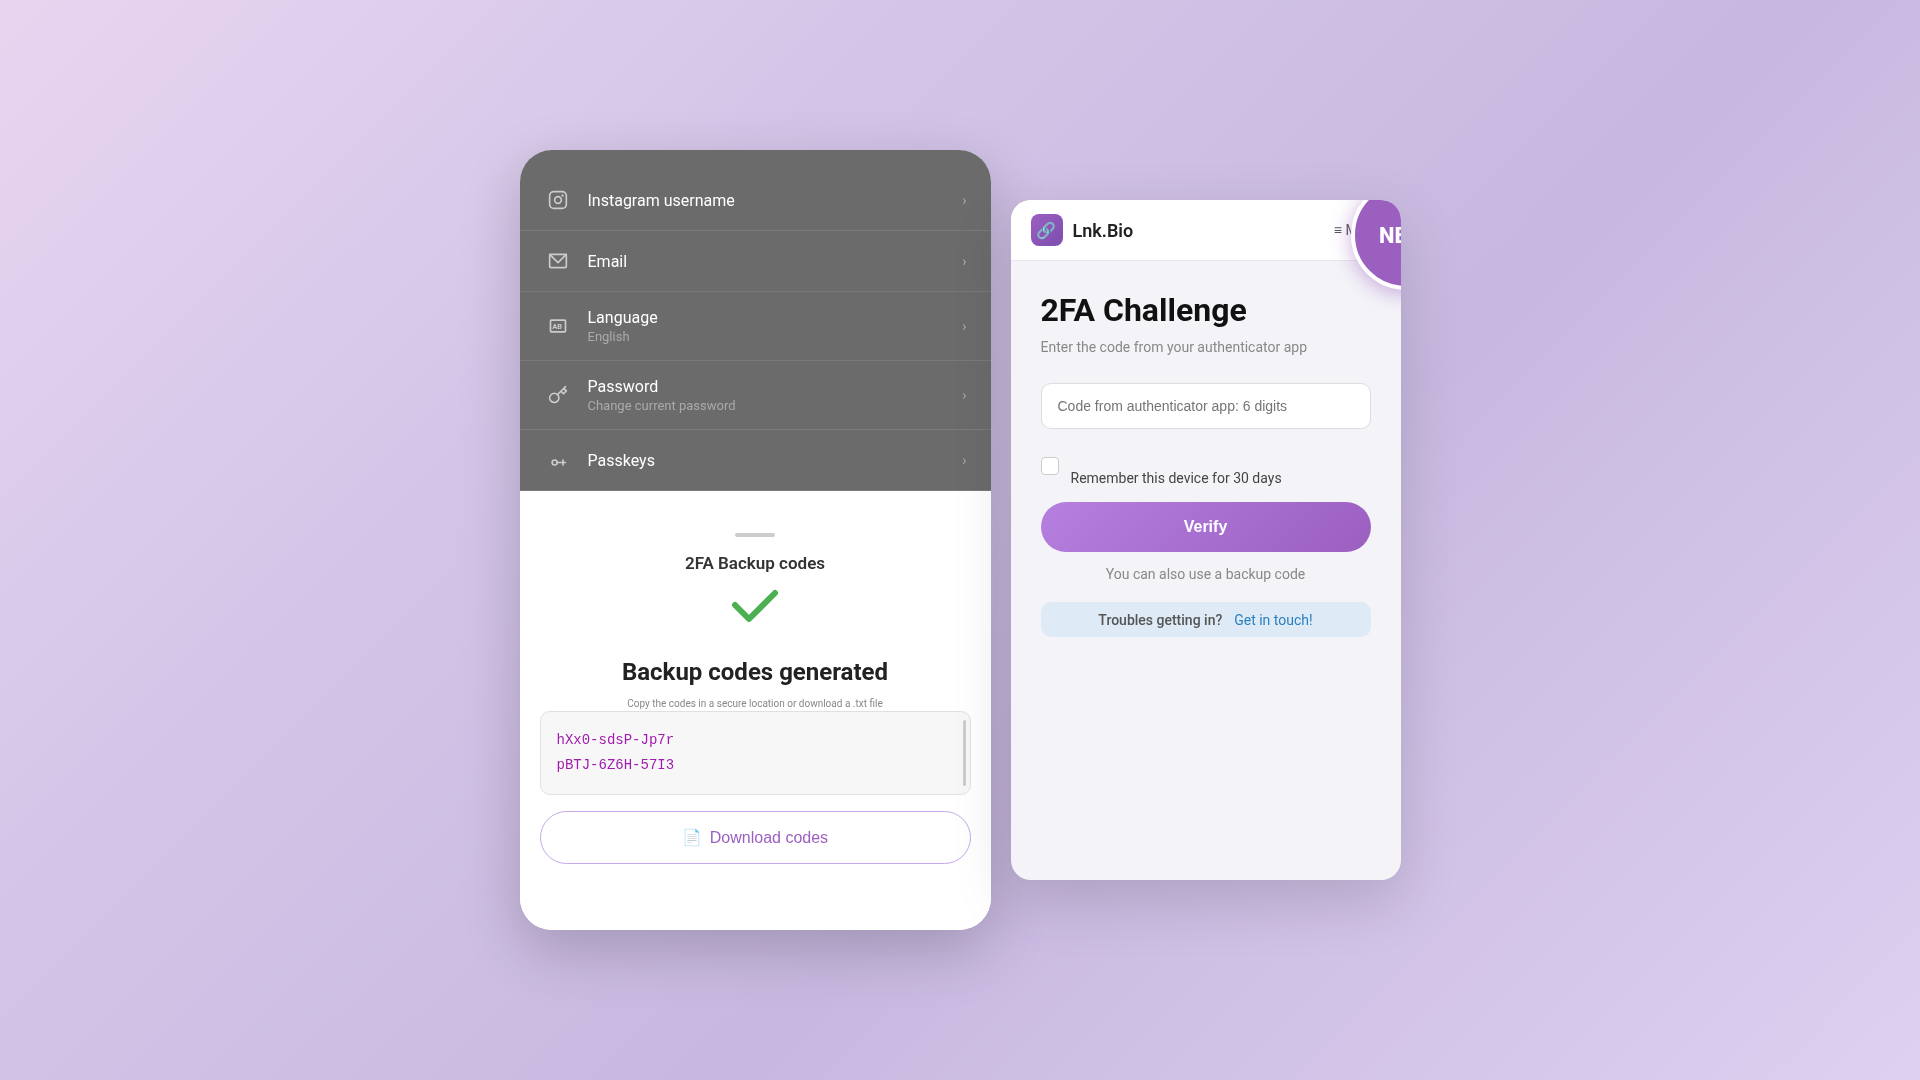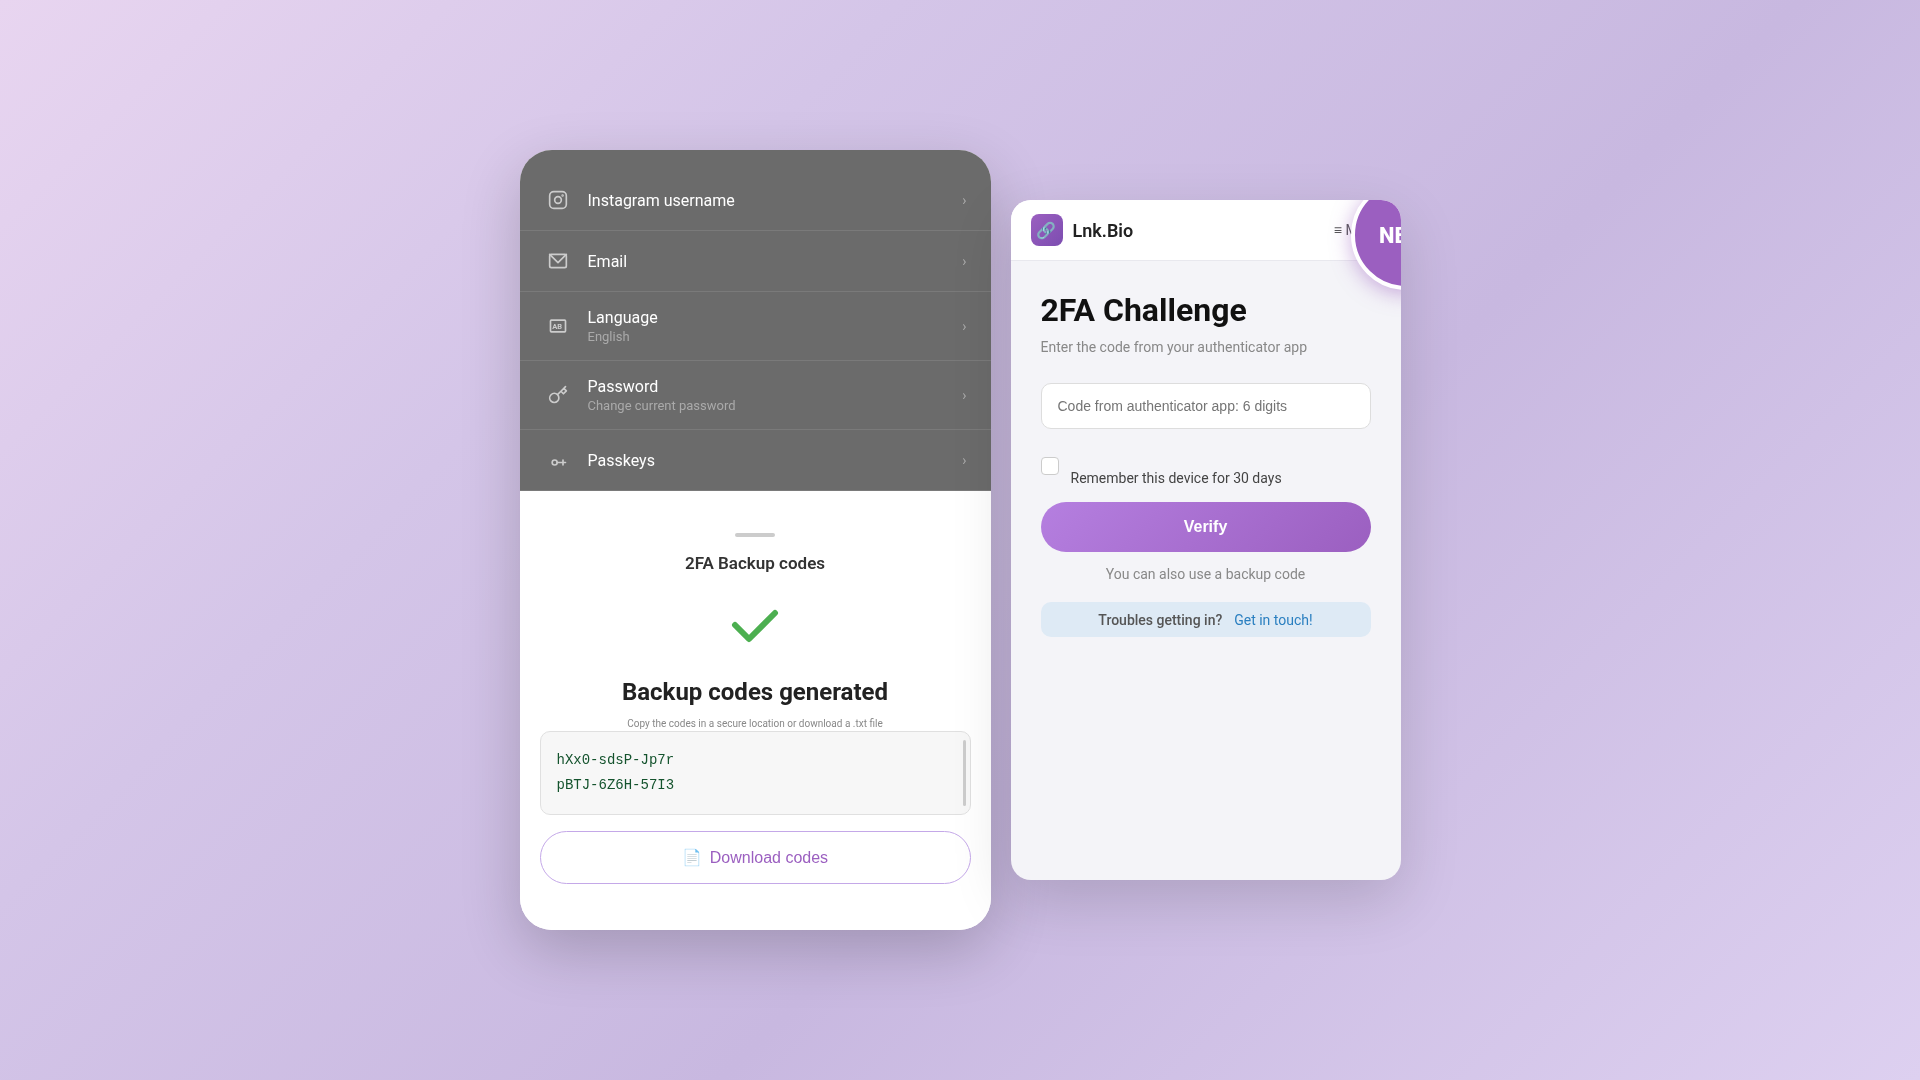--- a/index.html
+++ b/index.html
@@ -98,21 +98,20 @@
       height: 4px;
       background: #ccc;
       border-radius: 2px;
       margin: 10px auto 16px;
     }
 
     .backup-title {
       font-size: 17px;
       font-weight: 600;
       color: #333;
-      margin-bottom: 20px;
     }
 
     .check-icon {
       font-size: 52px;
       color: #4caf50;
       margin-bottom: 16px;
       line-height: 1;
     }
 
     .backup-heading {
@@ -136,21 +135,21 @@
       border: 1px solid #e0e0e0;
       border-radius: 10px;
       padding: 16px;
       margin-bottom: 16px;
       position: relative;
     }
 
     .codes-box .code-line {
       font-family: 'Courier New', monospace;
       font-size: 14px;
-      color: #14532d;
+      color: #a21caf;
       line-height: 1.8;
     }
 
     .codes-scrollbar {
       position: absolute;
       right: 4px;
       top: 8px;
       bottom: 8px;
       width: 3px;
       background: #ccc;

